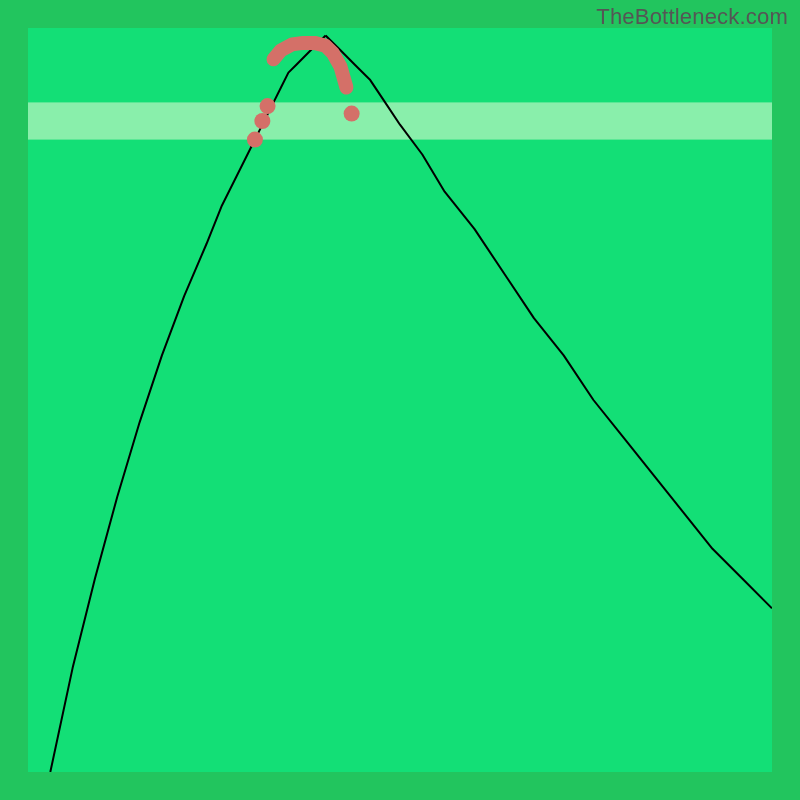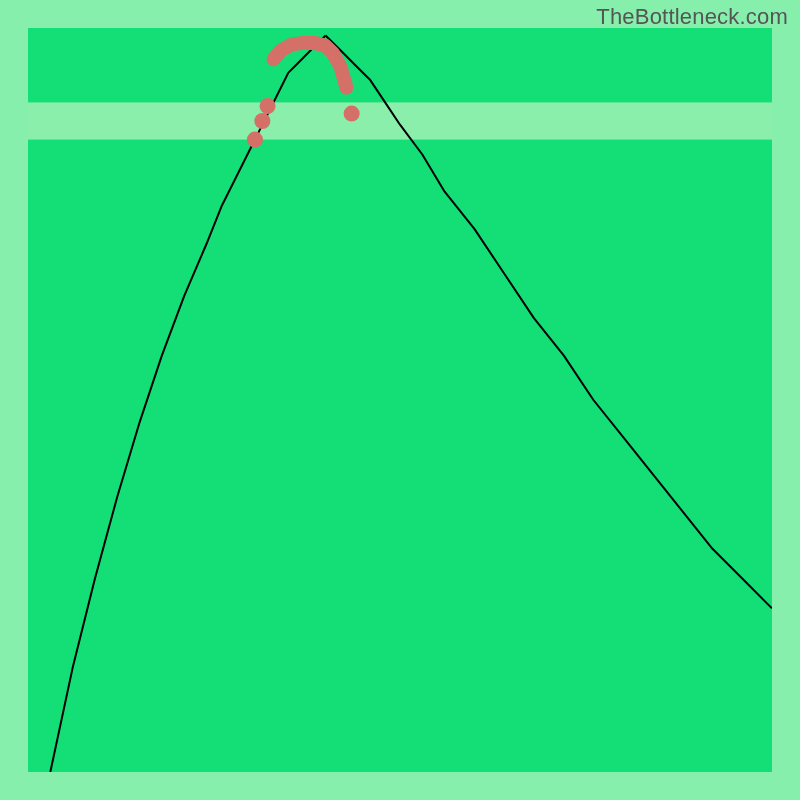--- a/index.html
+++ b/index.html
@@ -6,21 +6,21 @@
     margin: 0;
     padding: 0;
     width: 800px;
     height: 800px;
     background: #000;
     overflow: hidden;
   }
   .frame {
     position: absolute;
     inset: 0;
-    background: #86efac;
+    background: #22c55e;
     padding-left: 36px;
   }
   .plot-area {
     position: absolute;
     left: 28px;
     top: 28px;
     width: 744px;
     height: 744px;
     overflow: hidden;
   }

